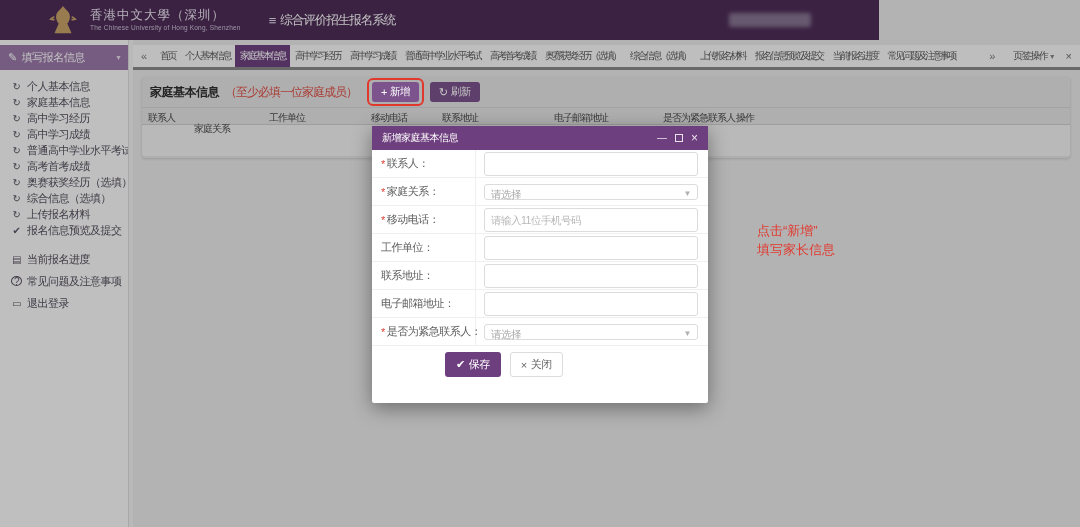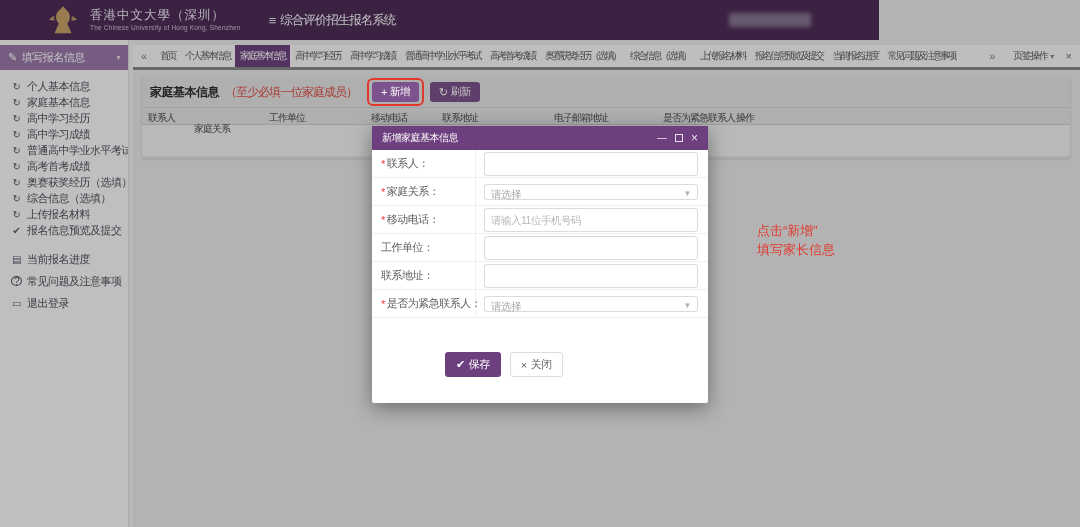--- a/index.html
+++ b/index.html
@@ -291,20 +291,28 @@
       <div class="frow">
         <div class="flabel">
           <span>联系地址：</span>
         </div>
         <div class="fctrl">
           <input style="">
         </div>
       </div>
       <div class="frow">
         <div class="flabel">
+          <span>电子邮箱地址：</span>
+        </div>
+        <div class="fctrl">
+          <input style="">
+        </div>
+      </div>
+      <div class="frow">
+        <div class="flabel">
           <span class="req">*</span>
           <span>是否为紧急联系人：</span>
         </div>
         <div class="fctrl">
           <div class="sel"><span>请选择</span><span class="caret">▼</span></div>
         </div>
       </div>
     </div>
   <div class="modal-btns">
     <button class="btn-save">

